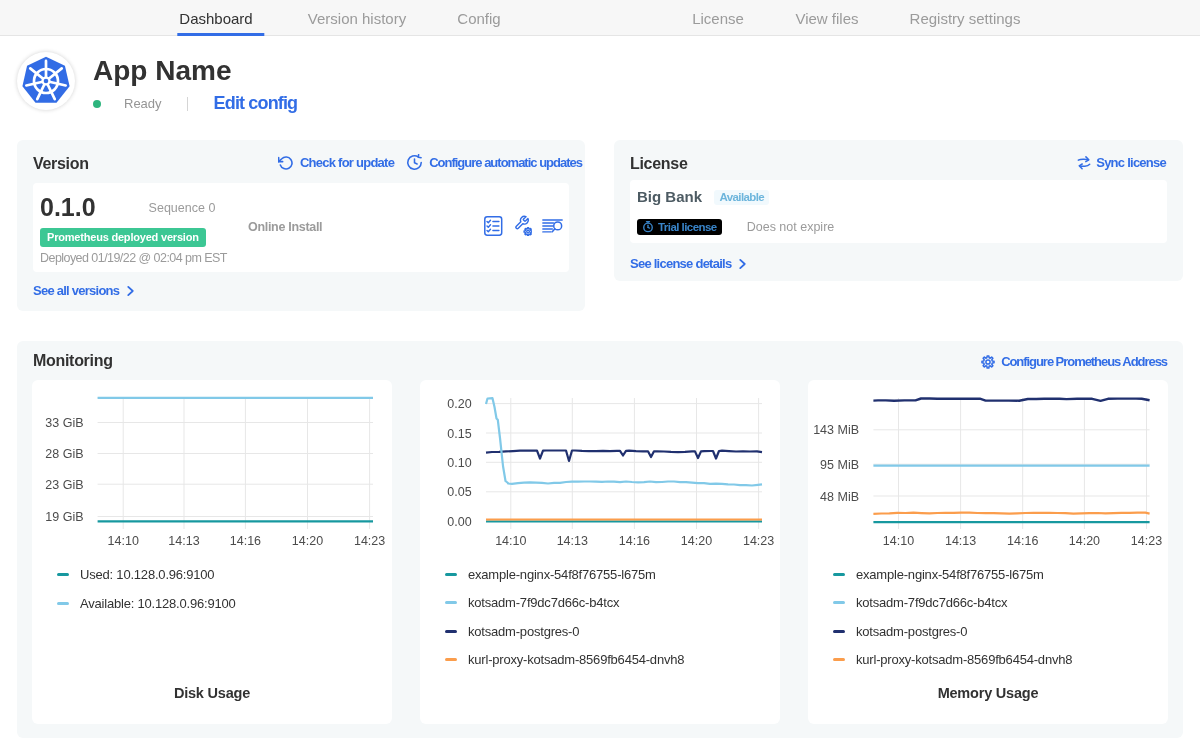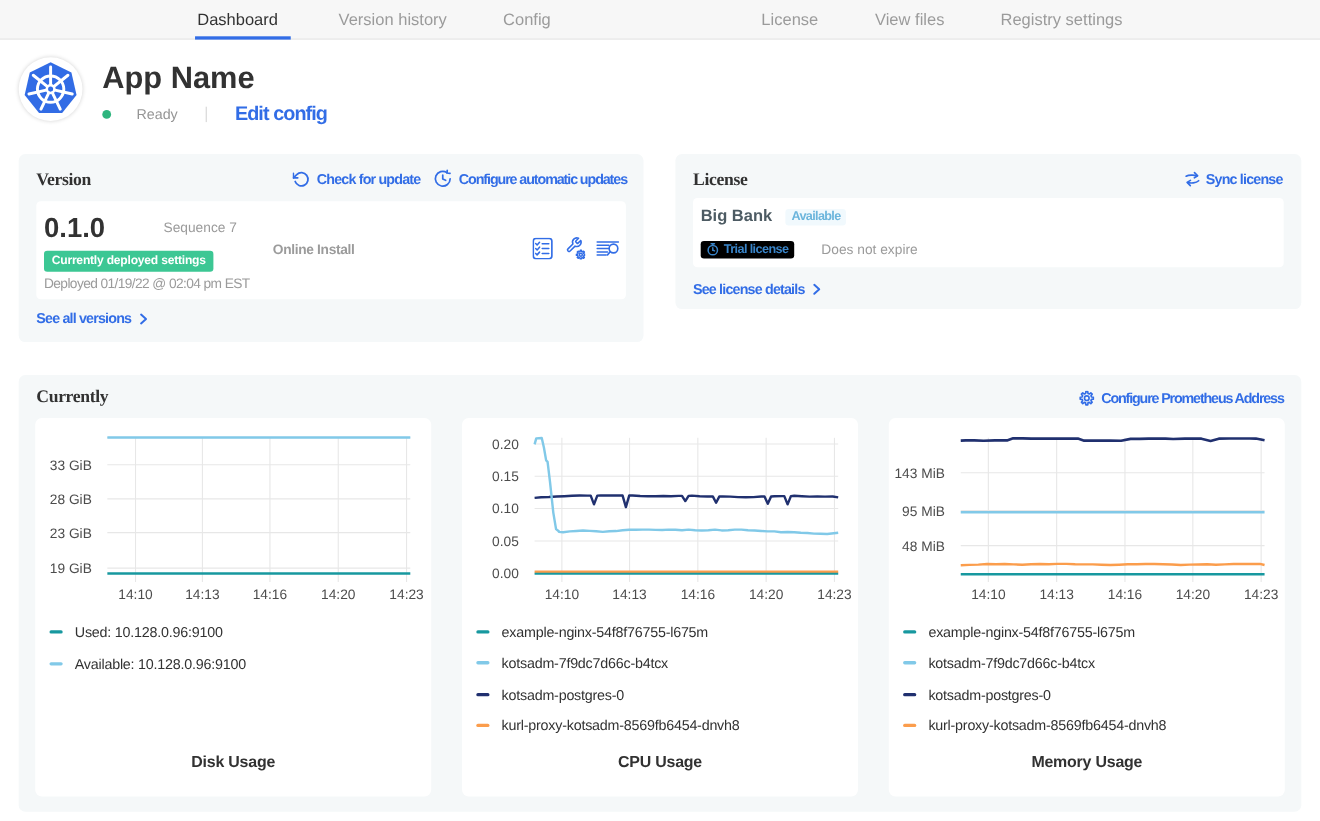--- a/index.html
+++ b/index.html
@@ -13,29 +13,29 @@
 
 .logo-wrap { position:absolute; left:17px; top:52px; width:58px; height:58px; border-radius:50%; background:#fff; box-shadow:0 0 4px rgba(0,0,0,.18); }
 .app-name { position:absolute; left:93px; top:55px; font-size:28px; font-weight:bold; color:#323232; letter-spacing:0; }
 .status-row { position:absolute; left:93px; top:96px; height:15px; display:flex; align-items:center;gap:16px; }
 .status-dot { width:8px; height:8px; border-radius:50%; background:#2eb57e; margin-right:7px; }
 .status-txt { font-size:13px; color:#959595; }
 .status-sep { width:1px; height:14px; background:#d5d5d5; margin:0 10px 0 9px; }
 .edit-config { font-size:18px; font-weight:bold; color:#326de6; letter-spacing:-0.85px; }
 
 .card { position:absolute; background:#f5f8f9; border-radius:6px; }
-.card-title { font-size:16px; font-weight:bold; color:#323232; letter-spacing:-0.3px;font-family:Liberation Serif, serif; }
+.card-title { font-size:16px; font-weight:bold; color:#323232; letter-spacing:-0.3px; }
 .blue-link { font-size:13px; font-weight:bold; color:#326de6; display:inline-flex; align-items:center; letter-spacing:-0.75px; white-space:nowrap; }
 .white-box { position:absolute; background:#fff; border-radius:4px; }
 .badge-green { display:inline-block; background:#3cc794; color:#fff; font-size:11px; font-weight:bold; border-radius:3px; padding:3.5px 7px; letter-spacing:-0.2px; }
 .badge-blue { display:inline-flex; align-items:center; background:#000000; color:#3984c8; font-size:11.5px; font-weight:bold; border-radius:3px; padding:1.5px 5px; letter-spacing:-0.55px; line-height:12px; }
 .badge-lblue { display:inline-block; background:#f1f9fd; color:#6cb5dc; font-size:11.5px; font-weight:bold; border-radius:3px; padding:1.5px 5px; letter-spacing:-0.6px; line-height:11.5px; }
 
 .chart-card { position:absolute; top:39px; width:360px; height:344px; background:#fff; border-radius:6px; }
-.legend-row { position:absolute; left:13px; height:14px; display:flex; align-items:center; font-size:13px; color:#323232; letter-spacing:-0.2px; white-space:nowrap; }
+.legend-row { position:absolute; left:25px; height:14px; display:flex; align-items:center; font-size:13px; color:#323232; letter-spacing:-0.2px; white-space:nowrap; }
 .legend-dash { width:12px; height:3px; border-radius:2px; margin-right:11px; flex:none; }
 .chart-title { position:absolute; left:0; width:100%; text-align:center; font-size:14.5px; font-weight:bold; color:#323232; letter-spacing:-0.2px; }
 </style>
 </head>
 <body>
 
 <div class="nav">
   <span class="nav-item active" style="left:221px;">Dashboard</span>
   <span class="nav-item" style="left:362px;">Version history</span>
   <span class="nav-item" style="left:484px;">Config</span>
@@ -64,37 +64,37 @@
 <div class="app-name">App Name</div>
 <div class="status-row">
   <span class="status-dot"></span>
   <span class="status-txt">Ready</span>
   <span class="status-sep"></span>
   <a class="edit-config">Edit config</a>
 </div>
 
 <div class="card" style="left:17px; top:140px; width:568px; height:171px;">
   <div class="abs" style="left:16px; top:15px;"><span class="card-title">Version</span></div>
-  <div class="abs" style="right:15px; top:14px; display:flex; align-items:center;">
+  <div class="abs" style="right:3px; top:14px; display:flex; align-items:center;">
 <a class="blue-link"><svg width="16" height="16" viewBox="0 0 24 24" fill="none" stroke="#326de6" stroke-width="2.4" stroke-linecap="round" stroke-linejoin="round" style="margin-right:6px;">
           <polyline points="1 4 1 10 7 10"></polyline>
           <path d="M3.51 15a9 9 0 1 0 2.13-9.36L1 10"></path>
         </svg>Check for update</a>
 <a class="blue-link" style="margin-left:12px; letter-spacing:-1px;"><svg width="17" height="17" viewBox="0 0 24 24" fill="none" stroke="#326de6" stroke-width="2.2" stroke-linecap="round" stroke-linejoin="round" style="margin-right:6px;">
           <path d="M21.5 12 a9.5 9.5 0 1 1 -4.2 -7.9"></path>
           <polyline points="17.8 0.8 17.4 4.6 21.3 5.2"></polyline>
           <polyline points="12 7.2 12 12.4 15.7 14"></polyline>
         </svg>Configure automatic updates</a>
 </div>
   <div class="white-box" style="left:16px; top:43px; width:536px; height:89px;">
     <div class="abs" style="left:7px; top:10px; display:flex; align-items:baseline;gap:44px;">
       <span style="font-size:25px; font-weight:bold; color:#323232;">0.1.0</span>
-      <span style="font-size:12.5px; color:#9b9b9b; margin-left:9px; position:relative; top:-4px;">Sequence 7</span>
-    </div>
-    <div class="abs" style="left:7px; top:44px;"><span class="badge-green">Currently deployed settings</span></div>
+      <span style="font-size:12.5px; color:#9b9b9b; margin-left:9px; position:relative; top:-4px;">Sequence 0</span>
+    </div>
+    <div class="abs" style="left:7px; top:44px;"><span class="badge-green">Prometheus deployed version</span></div>
     <div class="abs" style="left:7px; top:67.5px; font-size:12.5px; color:#9b9b9b; letter-spacing:-0.55px;">Deployed 01/19/22 @ 02:04 pm EST</div>
     <div class="abs" style="left:215px; top:37px; font-size:12.5px; font-weight:bold; color:#9b9b9b; letter-spacing:-0.3px;">Online Install</div>
     <svg class="abs" style="left:451px;top:32.6px;" width="18.5" height="20" viewBox="0 0 18.5 20">
         <rect x="0.8" y="0.8" width="16.9" height="18.4" rx="2.4" fill="none" stroke="#326de6" stroke-width="1.5"></rect>
         <g stroke="#326de6" stroke-width="1.4" fill="none" stroke-linecap="round" stroke-linejoin="round">
           <path d="M3 5.4 L4.3 6.7 L6.5 4.2"></path>
           <path d="M3 9.9 L4.3 11.2 L6.5 8.7"></path>
           <path d="M3 14.4 L4.3 15.7 L6.5 13.2"></path>
           <line x1="8.9" y1="5.5" x2="14.9" y2="5.5"></line>
           <line x1="8.9" y1="10" x2="14.9" y2="10"></line>
@@ -150,21 +150,21 @@
           </svg>Trial license</span>
       <span style="font-size:12.5px; color:#9b9b9b; margin-left:25px;">Does not expire</span>
     </div>
   </div>
   <div class="abs" style="left:16px; top:114px;"><a class="blue-link">See license details&nbsp;<svg width="9" height="12" viewBox="0 0 10 12" style="margin-left:4px;">
           <path d="M2.5 1.5 L7.5 6 L2.5 10.5" fill="none" stroke="#326de6" stroke-width="2" stroke-linecap="round" stroke-linejoin="round"></path>
         </svg></a></div>
 </div>
 
 <div class="card" style="left:17px; top:341px; width:1166px; height:397px;">
-  <div class="abs" style="left:16px; top:11px;"><span class="card-title">Currently</span></div>
+  <div class="abs" style="left:16px; top:11px;"><span class="card-title">Monitoring</span></div>
   <div class="abs" style="right:16px; top:13px;"><a class="blue-link">
         <svg width="14" height="14" viewBox="0 0 14 14" style="margin-right:6px;">
           <path d="M6.14 0.96 L7.86 0.96 L8.09 2.74 L9.24 3.21 L10.66 2.12 L11.88 3.34 L10.79 4.76 L11.26 5.91 L13.04 6.14 L13.04 7.86 L11.26 8.09 L10.79 9.24 L11.88 10.66 L10.66 11.88 L9.24 10.79 L8.09 11.26 L7.86 13.04 L6.14 13.04 L5.91 11.26 L4.76 10.79 L3.34 11.88 L2.12 10.66 L3.21 9.24 L2.74 8.09 L0.96 7.86 L0.96 6.14 L2.74 5.91 L3.21 4.76 L2.12 3.34 L3.34 2.12 L4.76 3.21 L5.91 2.74 Z" fill="none" stroke="#326de6" stroke-width="1.5" stroke-linejoin="round"></path>
           <circle cx="7" cy="7" r="2.1" fill="none" stroke="#326de6" stroke-width="1.5"></circle>
         </svg>
         <span style="letter-spacing:-1.05px;">Configure Prometheus Address</span>
       </a></div>
   <div class="chart-card" style="left:15px;">
       <svg width="360" height="170" viewBox="0 0 360 170" style="position:absolute;left:0;top:0;">
 <line x1="91.2" y1="17.8" x2="91.2" y2="149" stroke="#e7e7e7" stroke-width="1"></line>
@@ -217,21 +217,20 @@
         <text x="338.6" y="164.5" text-anchor="middle" font-size="12.5" fill="#4c4c4c">14:23</text>
 <line x1="66" y1="139.7" x2="342" y2="139.7" stroke="#fb9d4c" stroke-width="2.2"></line>
 <line x1="66" y1="141.6" x2="342" y2="141.6" stroke="#17989f" stroke-width="1.8"></line>
 <polyline points="66.0,72.6 72.0,72.0 79.0,71.8 86.0,71.4 93.0,71.1 100.0,70.7 107.0,70.5 114.0,70.6 117.0,70.6 120.0,78.5 123.0,70.6 126.0,70.5 133.0,70.5 140.0,70.5 146.0,70.5 149.0,81.0 152.0,70.5 155.0,70.5 162.0,70.9 169.0,71.1 176.0,71.2 183.0,70.9 190.0,71.1 197.0,70.8 200.0,70.8 203.0,75.5 206.0,70.8 209.0,70.6 216.0,71.1 223.0,71.3 228.0,71.3 231.0,77.0 234.0,71.3 237.0,71.3 244.0,71.5 251.0,71.9 258.0,72.1 265.0,71.9 272.0,71.4 275.0,71.4 278.0,78.0 281.0,71.4 284.0,71.2 291.0,71.0 293.0,71.0 296.0,78.5 299.0,71.0 302.0,70.7 309.0,71.1 316.0,71.5 323.0,71.3 330.0,71.5 337.0,71.4 342.0,72.2" fill="none" stroke="#20306f" stroke-width="2.2" stroke-linejoin="round"></polyline>
 <polyline points="66.0,24.0 67.5,18.5 72.5,18.2 74.5,27.0 76.5,38.5 77.8,39.8 80.0,58.0 83.0,86.0 85.5,101.0 88.0,103.0 88.0,103.5 92.0,103.8 98.0,103.1 104.0,102.7 110.0,102.3 116.0,102.6 122.0,102.9 128.0,103.5 134.0,102.9 140.0,102.8 146.0,102.0 152.0,101.6 158.0,101.6 164.0,101.5 170.0,101.5 176.0,101.7 182.0,101.8 188.0,101.5 194.0,101.6 200.0,102.1 206.0,101.5 212.0,102.0 218.0,102.3 224.0,102.1 230.0,101.5 236.0,102.2 242.0,102.0 248.0,101.5 254.0,101.5 260.0,102.1 266.0,102.2 272.0,102.7 278.0,103.1 284.0,103.1 290.0,103.9 296.0,103.7 302.0,103.8 308.0,104.3 314.0,104.5 320.0,105.1 326.0,105.2 332.0,105.5 338.0,104.8 342.0,104.3" fill="none" stroke="#81c9e8" stroke-width="2.2" stroke-linejoin="round"></polyline>
 </svg>
       <div class="legend-row" style="top:187px;"><span class="legend-dash" style="background:#17989f;"></span>example-nginx-54f8f76755-l675m</div>
       <div class="legend-row" style="top:215.5px;"><span class="legend-dash" style="background:#81c9e8;"></span>kotsadm-7f9dc7d66c-b4tcx</div>
       <div class="legend-row" style="top:244px;"><span class="legend-dash" style="background:#20306f;"></span>kotsadm-postgres-0</div>
       <div class="legend-row" style="top:272.5px;"><span class="legend-dash" style="background:#fb9d4c;"></span>kurl-proxy-kotsadm-8569fb6454-dnvh8</div>
-      <div class="chart-title" style="top:305px;">CPU Usage</div>
     </div>
   <div class="chart-card" style="left:791px;">
       <svg width="360" height="170" viewBox="0 0 360 170" style="position:absolute;left:0;top:0;">
 <line x1="90.5" y1="18" x2="90.5" y2="149" stroke="#e7e7e7" stroke-width="1"></line>
         <line x1="152.6" y1="18" x2="152.6" y2="149" stroke="#e7e7e7" stroke-width="1"></line>
         <line x1="214.7" y1="18" x2="214.7" y2="149" stroke="#e7e7e7" stroke-width="1"></line>
         <line x1="276.4" y1="18" x2="276.4" y2="149" stroke="#e7e7e7" stroke-width="1"></line>
         <line x1="338.5" y1="18" x2="338.5" y2="149" stroke="#e7e7e7" stroke-width="1"></line>
         <line x1="65.4" y1="49.8" x2="341.6" y2="49.8" stroke="#e7e7e7" stroke-width="1"></line>
         <line x1="65.4" y1="84.2" x2="341.6" y2="84.2" stroke="#e7e7e7" stroke-width="1"></line>

